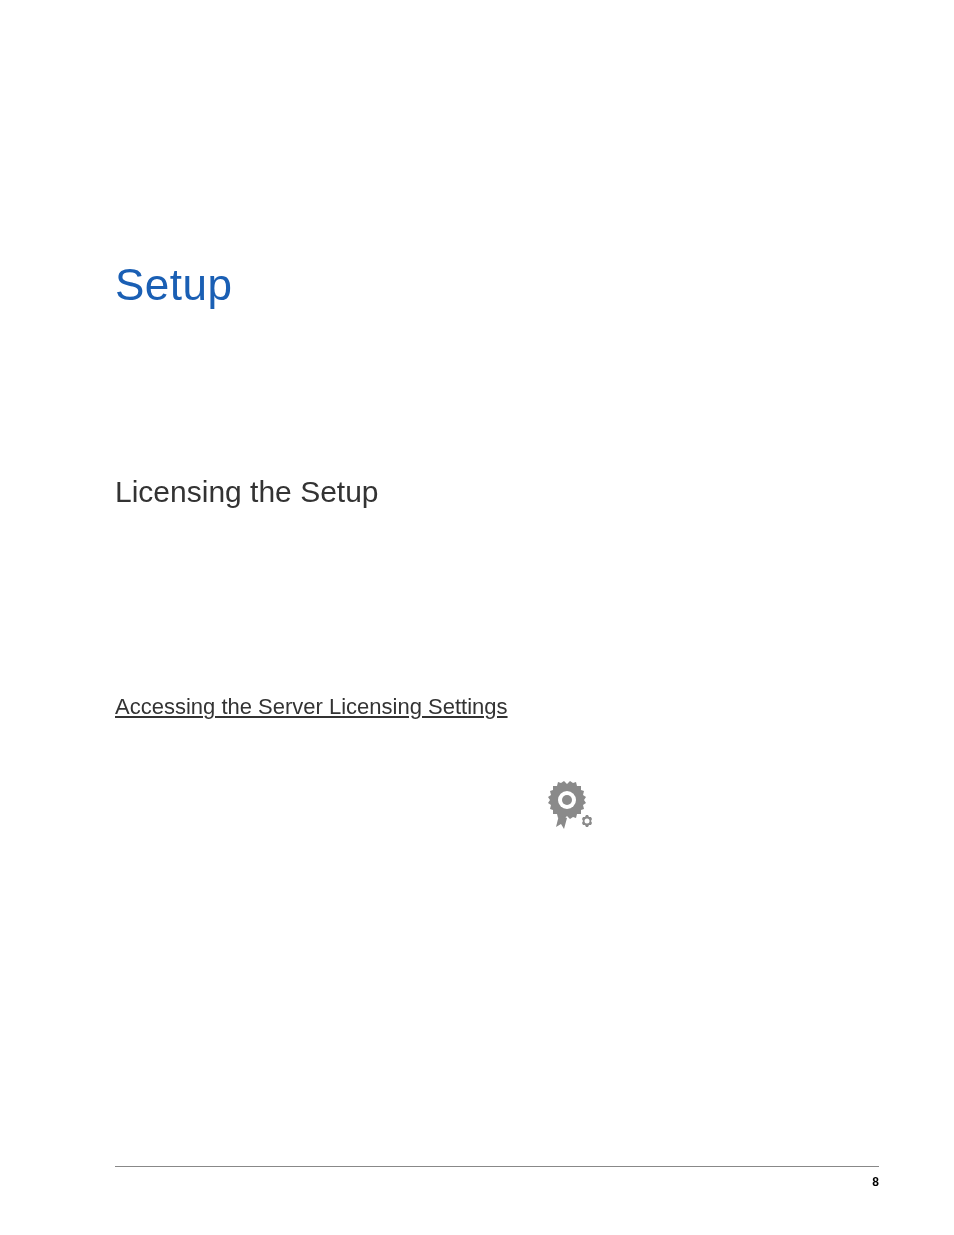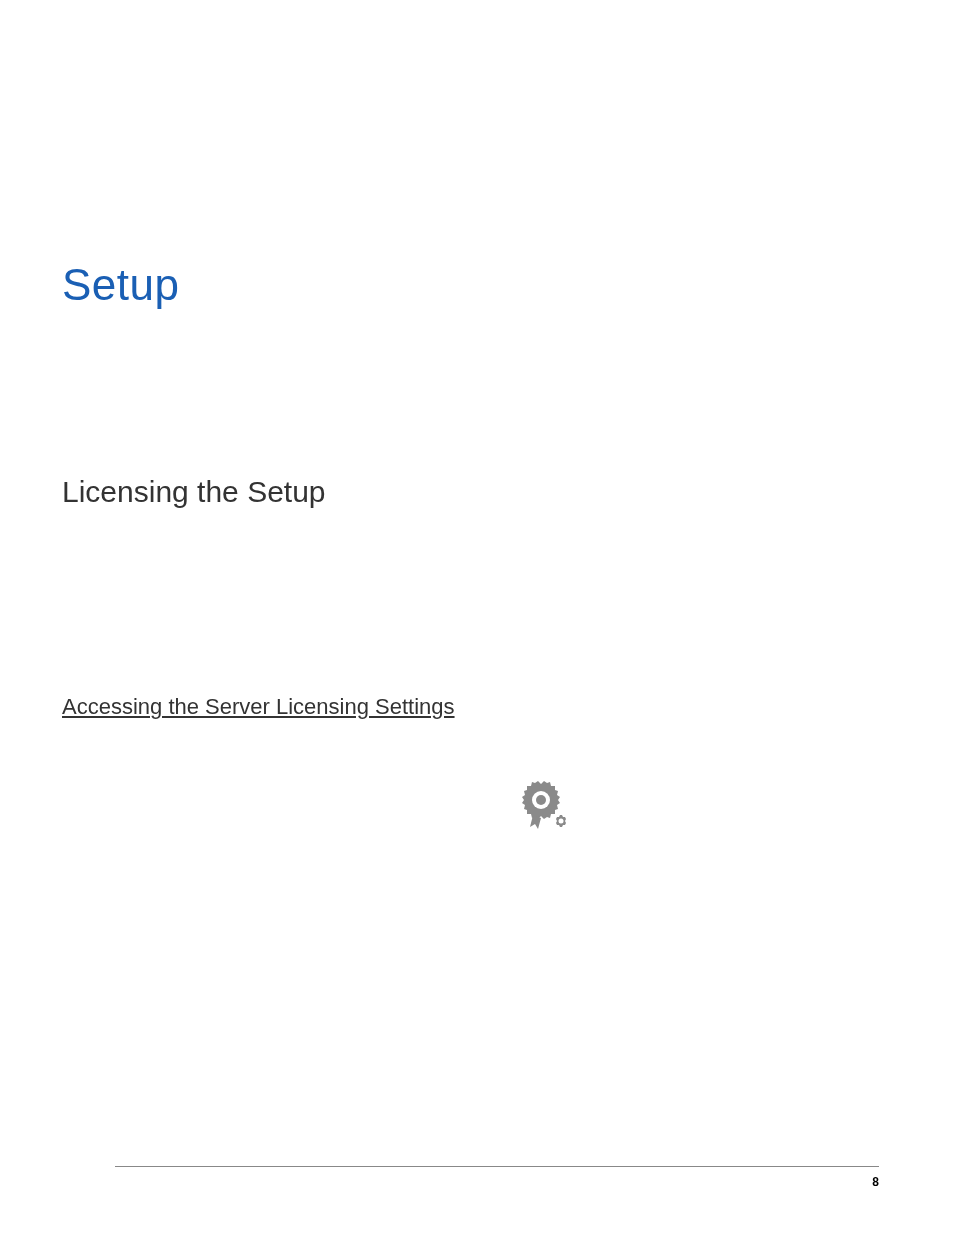--- a/index.html
+++ b/index.html
@@ -8,21 +8,21 @@
       box-sizing: border-box;
     }
     body {
       width: 954px;
       height: 1235px;
       background: #ffffff;
       font-family: Arial, Helvetica, sans-serif;
       position: relative;
     }
     .page-content {
-      padding: 260px 115px 0 62px;
+      padding: 260px 115px 0 115px;
     }
     .heading-setup {
       color: #1a5fb4;
       font-size: 44px;
       font-weight: 400;
       letter-spacing: 0.5px;
       margin-bottom: 165px;
     }
     .heading-section {
       color: #333333;

